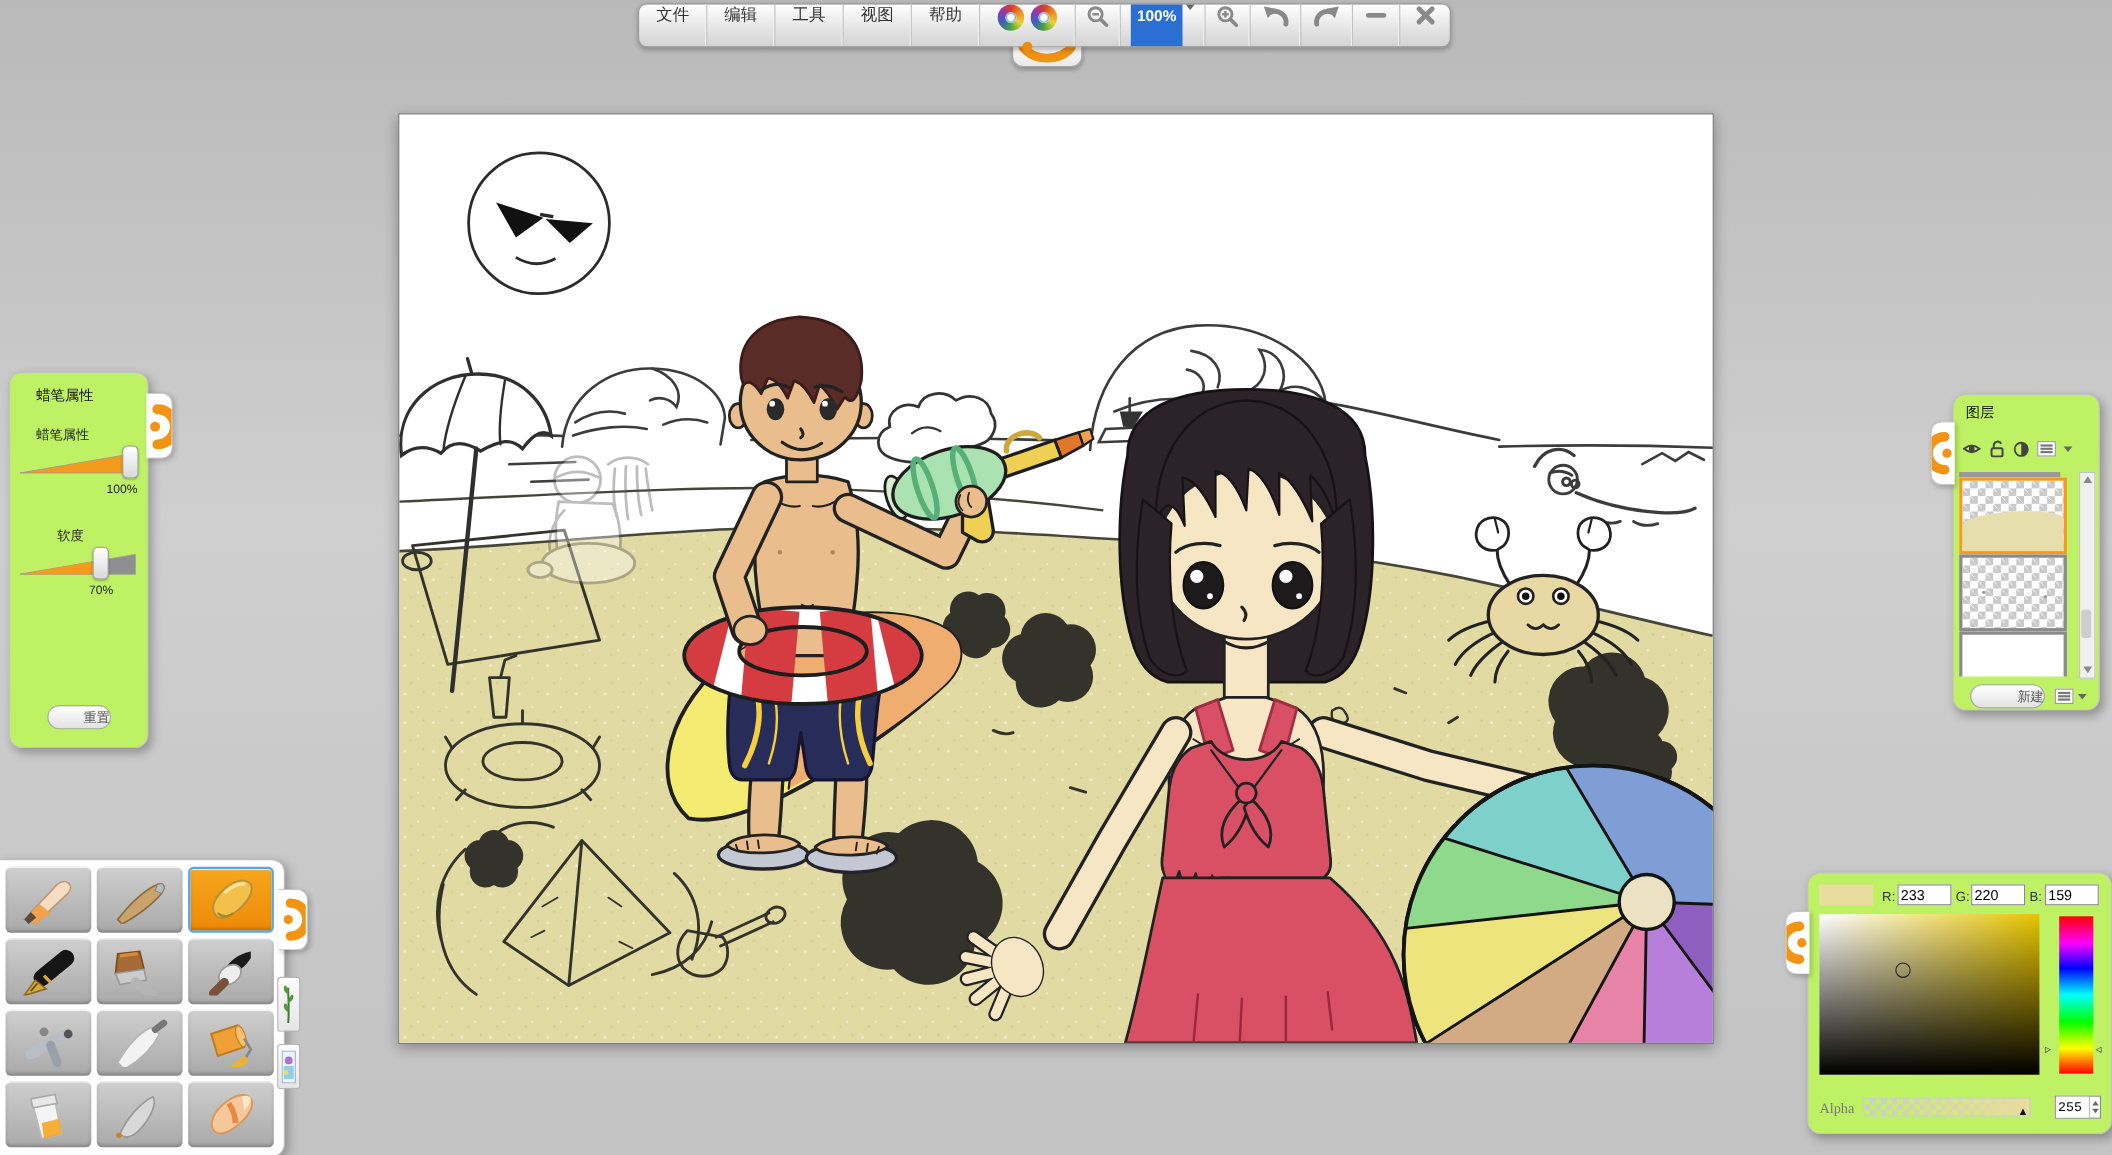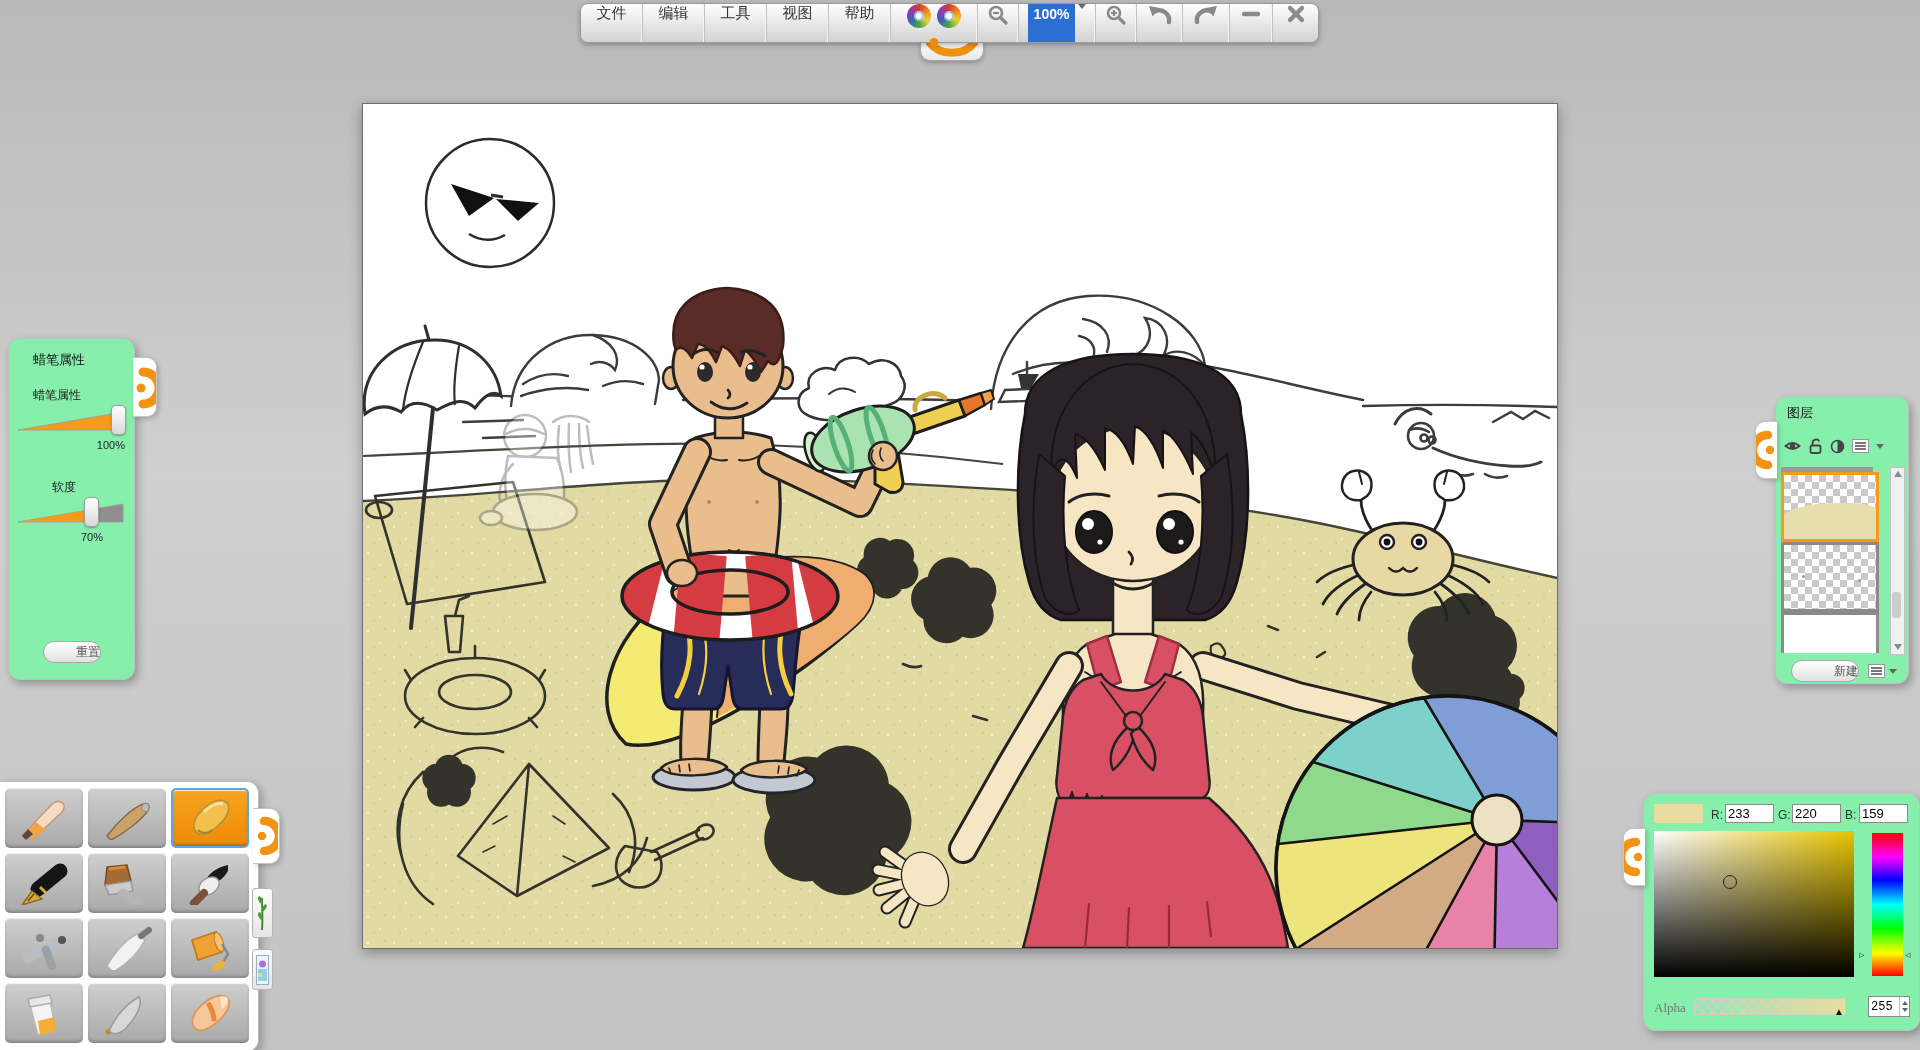--- a/index.html
+++ b/index.html
@@ -27,21 +27,21 @@
   .combo{width:76px;gap:3px;}
   .zoom-value{background:#2b6fd3;color:#fff;font-weight:bold;font-size:14px;padding:2px 6px;}
   .caret-down{width:0;height:0;border-left:4px solid transparent;border-right:4px solid transparent;border-top:5px solid #666;}
 
   
   .canvas{position:absolute;left:362px;top:103px;width:1194px;height:844px;background:#fff;
     border:1px solid #6e6e6e;box-shadow:0 4px 12px rgba(0,0,0,.32);z-index:5;}
   .canvas svg{display:block;}
 
   
-  .panel{position:absolute;background:#86efac;border:1px solid #c2c2c2;border-radius:12px;
+  .panel{position:absolute;background:#bef264;border:1px solid #c2c2c2;border-radius:12px;
     box-shadow:3px 4px 9px rgba(0,0,0,.28);z-index:20;}
   .handle{position:absolute;background:#fff;border:1px solid #c6c6c6;box-shadow:2px 2px 5px rgba(0,0,0,.2);
     display:flex;align-items:center;justify-content:center;}
   .handle.right{border-radius:0 10px 10px 0;border-left:none;}
   .handle.left{border-radius:10px 0 0 10px;border-right:none;}
 
   
   .brush-panel{left:8px;top:338px;width:125px;height:340px;}
   .bp-title{position:absolute;left:24px;top:12px;font-size:13px;color:#111;}
   .bp-label{position:absolute;font-size:12px;color:#222;}
@@ -57,21 +57,21 @@
   .tool-palette{left:0;top:781px;width:258px;height:269px;background:#fff;border:1px solid #bdbdbd;border-left:none;
     border-radius:0 12px 12px 0;box-shadow:3px 3px 9px rgba(0,0,0,.25);position:absolute;z-index:20;}
   .tool-cell{position:absolute;width:78px;height:60px;border-radius:5px;background:linear-gradient(#cfcfcf,#a9a9a9);
     box-shadow:inset 0 1px 1px rgba(255,255,255,.8), inset 0 -2px 3px rgba(0,0,0,.22);
     display:flex;align-items:center;justify-content:center;}
   .tool-cell.selected{background:linear-gradient(#f7a61e,#ee8a06);border:2px solid #56a6e8;width:74px;height:56px;}
   .side-btn{position:absolute;width:19px;background:linear-gradient(#fcfcfc,#e6e6e6);border:1px solid #b5b5b5;
     border-radius:3px;display:flex;align-items:center;justify-content:center;}
 
   
-  .layers-panel{left:1775px;top:396px;width:132px;height:286px;}
+  .layers-panel{left:1775px;top:358px;width:132px;height:286px;}
   .lp-title{position:absolute;left:11px;top:7px;font-size:13px;color:#111;}
   .lp-icons{position:absolute;left:8px;top:41px;display:flex;align-items:center;gap:7px;}
   .layer-list{position:absolute;left:5px;top:70px;width:108px;height:186px;overflow:hidden;}
   .layer-thumb{width:92px;border:3px solid #8a8a8a;height:64px;position:relative;overflow:hidden;}
   .layer-thumb.selected{border-color:#f59b1b;}
   .checker{background-image:linear-gradient(45deg,#c9c9c9 25%,transparent 25%,transparent 75%,#c9c9c9 75%),
     linear-gradient(45deg,#c9c9c9 25%,transparent 25%,transparent 75%,#c9c9c9 75%);
     background-size:14px 14px;background-position:0 0,7px 7px;background-color:#fff;}
   .sand-wash{position:absolute;left:0;bottom:0;width:100%;height:56%;background:#e6dfad;
     border-radius:60% 30% 0 0/40% 18% 0 0;}

